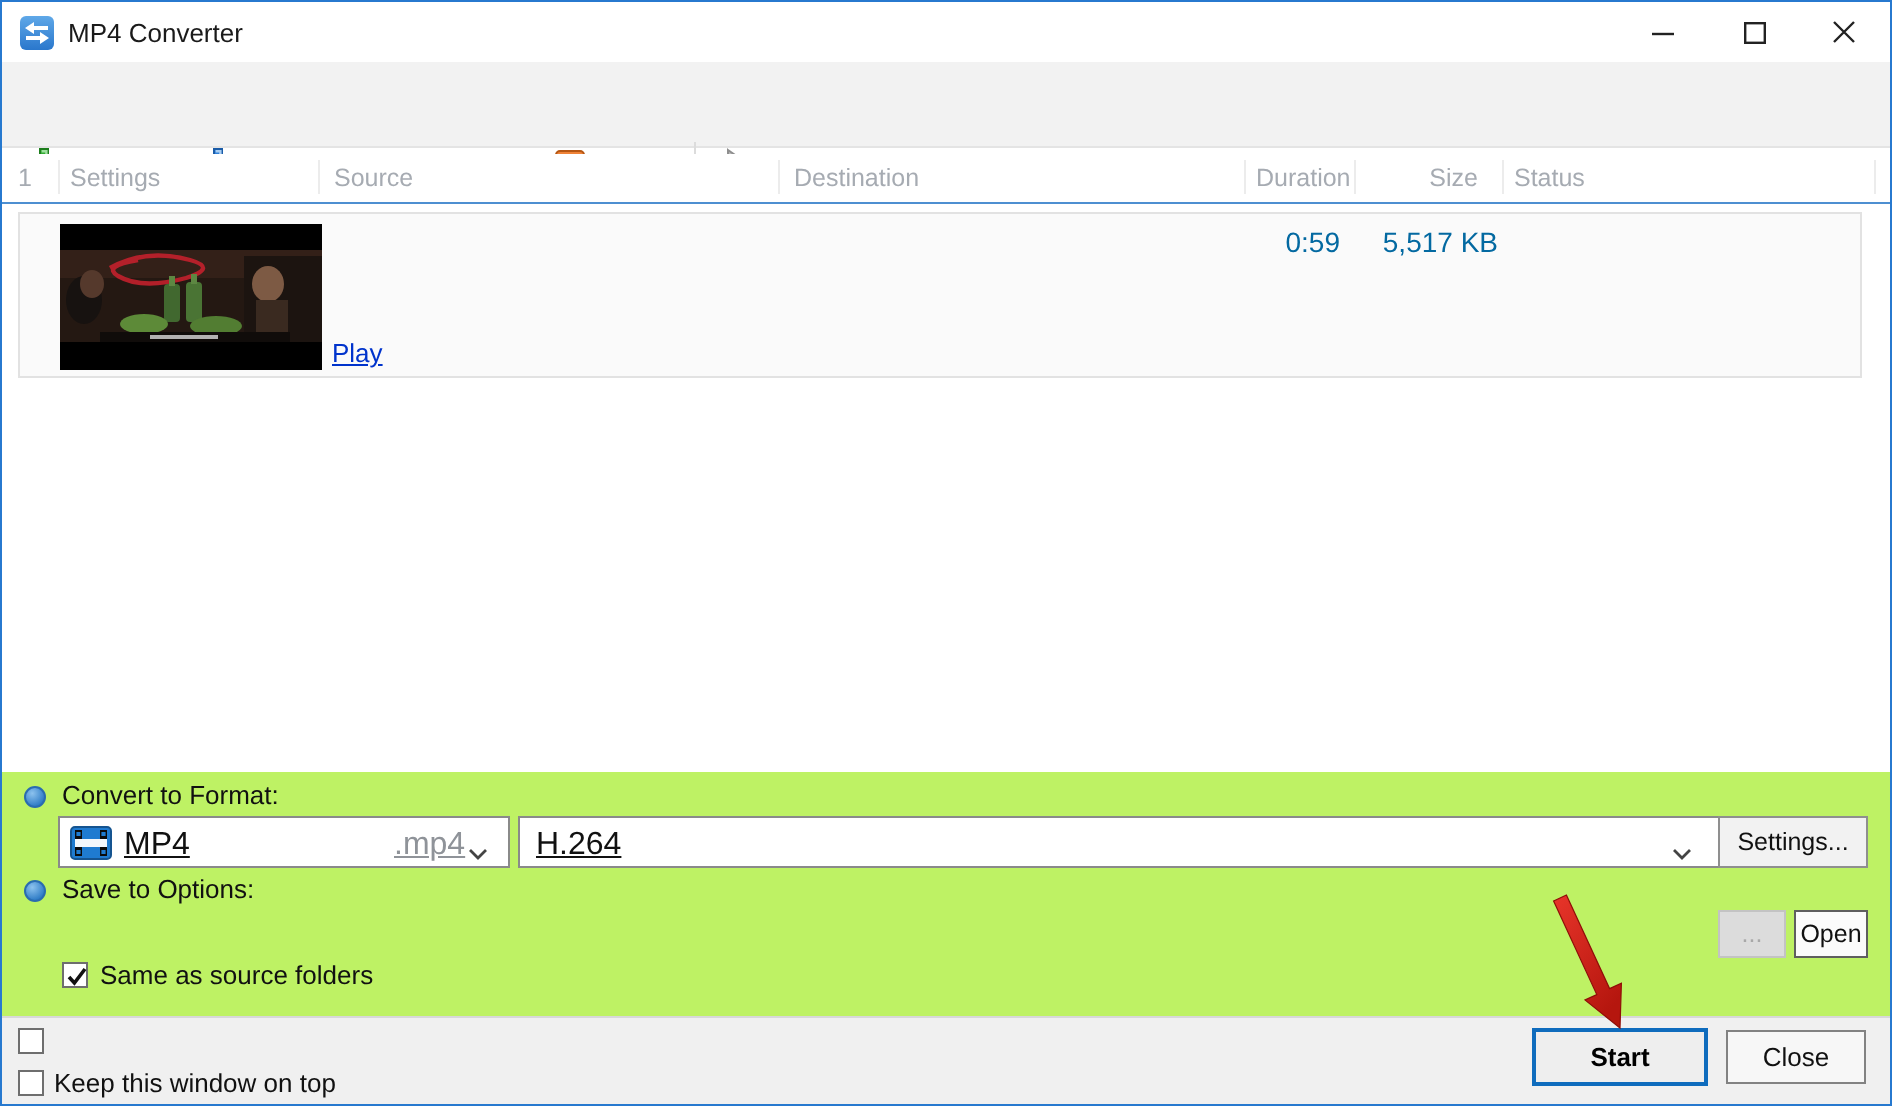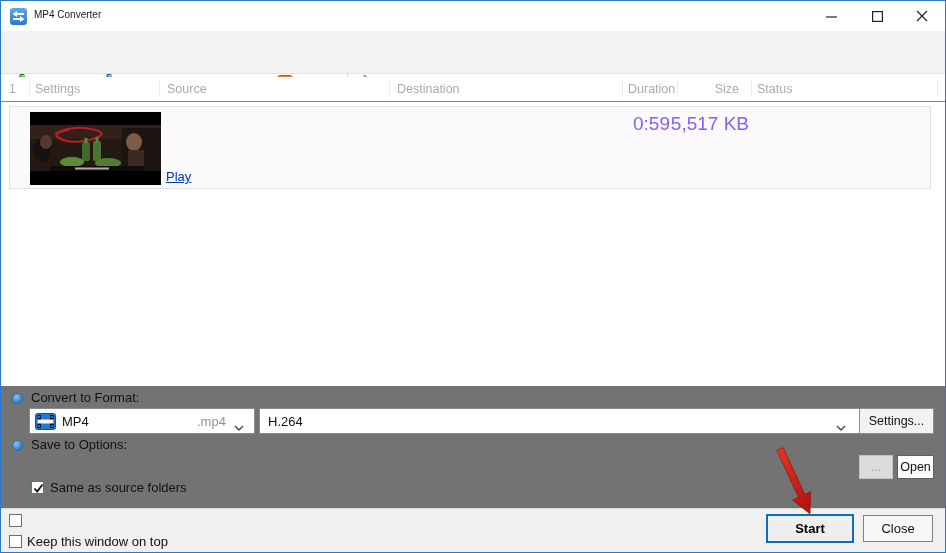--- a/index.html
+++ b/index.html
@@ -6,21 +6,21 @@
   html,body { width:946px; height:553px; }
   body { font-family: "Liberation Sans", sans-serif; background:#fff; }
   #win { position:relative; width:946px; height:553px; background:#fff; border:1px solid #2779cf; overflow:hidden; }
   .abs { position:absolute; }
 
   
   #titlebar { left:0; top:0; width:944px; height:30px; background:#fff; }
   #app-icon { left:9px; top:7px; width:17px; height:17px; border-radius:3px;
     background:linear-gradient(180deg,#5fa8e8,#2a77cc); }
   #app-icon svg { position:absolute; left:1px; top:2px; }
-  #title-text { left:33px; top:8px; font-size:10px; color:#1a1a1a; }
+  #title-text { left:33px; top:8px; font-size:13px; color:#1a1a1a; }
   .cap-btn { top:1px; width:46px; height:28px; display:flex; align-items:center; justify-content:center; }
 
   
   #toolbar { left:0; top:30px; width:944px; height:43px; background:#f2f2f2; border-bottom:1px solid #e4e4e4; }
   .tb-item { position:absolute; top:41px; height:22px; display:flex; align-items:center; gap:6px; font-size:13px; color:#222; }
   .tb-item.disabled { color:#b0b0b0; }
   .tb-sep { position:absolute; left:346px; top:40px; width:1px; height:24px; background:#dcdcdc; }
   .menu-item { position:absolute; top:44px; font-size:13px; color:#222; display:flex; align-items:center; gap:7px; }
   .caret { width:0; height:0; border-left:4px solid transparent; border-right:4px solid transparent; border-top:5px solid #404040; }
   #stray-y { left:420px; top:44px; font-size:12px; color:#3b6fb8; }
@@ -28,32 +28,32 @@
   
   #grid-header { left:0; top:76px; width:944px; height:25px; background:#fff; border-bottom:1px solid #4d8fd1; }
   .hcell { position:absolute; top:5px; font-size:12.5px; color:#a6abb2; }
   .hsep { position:absolute; top:3px; width:1px; height:17px; background:#ececec; }
 
   
   #list-area { left:0; top:101px; width:944px; height:284px; background:#fff; }
   #row-card { left:8px; top:4px; width:922px; height:83px; background:#fafafa; border:1px solid #e2e2e2; }
   #thumb { left:20px; top:5px; width:131px; height:73px; background:#000; }
   #play-link { left:156px; top:62px; font-size:13px; color:#0033cc; text-decoration:underline; cursor:pointer; }
-  .cellval { position:absolute; top:6px; font-size:19px; color:#8b5cf6; text-align:right; }
+  .cellval { position:absolute; top:6px; font-size:14px; color:#0369a1; text-align:right; }
   #dur-val { left:592px; width:68px; }
   #size-val { left:652px; width:87px; }
 
   
-  #format-panel { left:0; top:385px; width:944px; height:122px; background:#737373; }
+  #format-panel { left:0; top:385px; width:944px; height:122px; background:#bef264; }
   .bullet { position:absolute; width:11px; height:11px; border-radius:50%;
     background:radial-gradient(circle at 35% 30%, #8cc2ee, #2f7cc6 75%); border:1px solid #2a6cb0; }
   .sect-label { position:absolute; font-size:13px; color:#111; }
   .combo { position:absolute; background:#fff; border:1px solid #8a8a8a; }
   .combo.disabled { border-color:#b5b5b5; background:#fdfdfd; }
-  .combo-text { position:absolute; font-size:13px; color:#111; }
+  .combo-text { position:absolute; font-size:16px; color:#111;text-decoration:underline; }
   .combo-text.gray { color:#8f9399; }
   .chev { position:absolute; width:9px; height:6px; }
   .btn { position:absolute; background:#f2f2f2; border:1px solid #8f8f8f; font-size:12.5px; color:#111;
     display:flex; align-items:center; justify-content:center; font-family:"Liberation Sans",sans-serif; }
   .btn.disabled { background:#dcdcdc; border-color:#c3c3c3; color:#a8a8a8; }
   .chk { position:absolute; width:13px; height:13px; background:#fff; border:1px solid #6e6e6e; }
   .chk svg { position:absolute; left:0px; top:0px; }
   .chk-label { position:absolute; font-size:13px; color:#111; }
 
   

